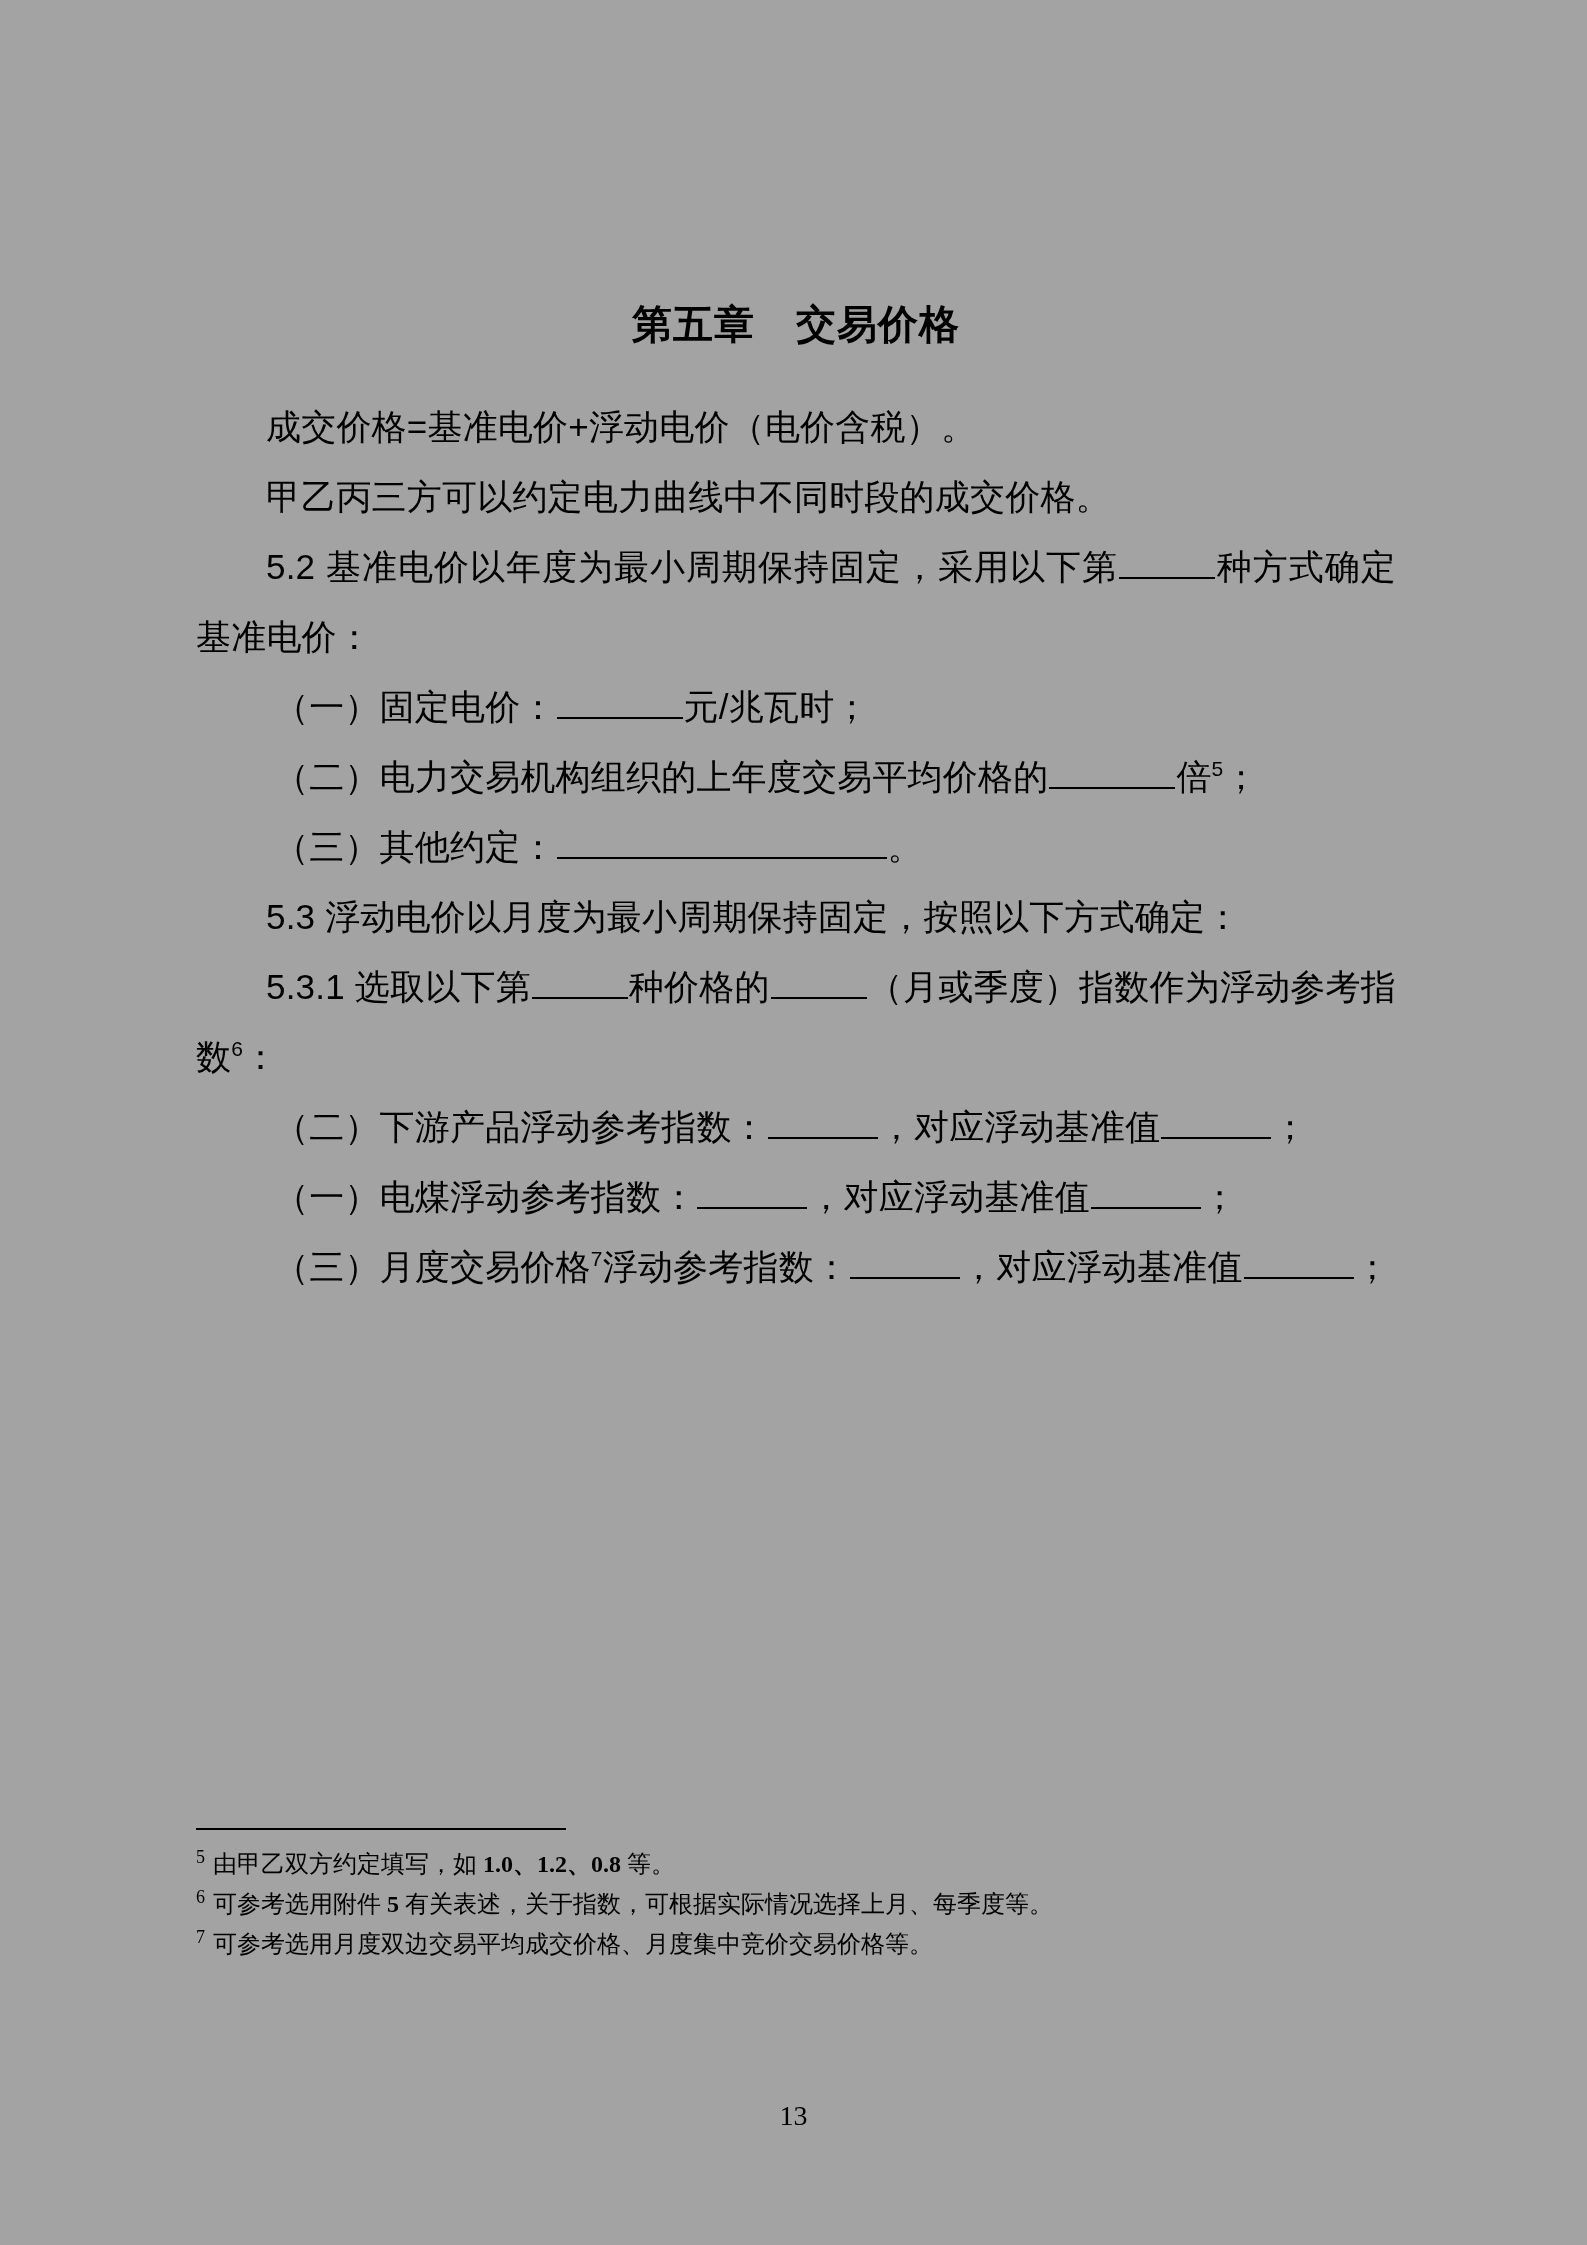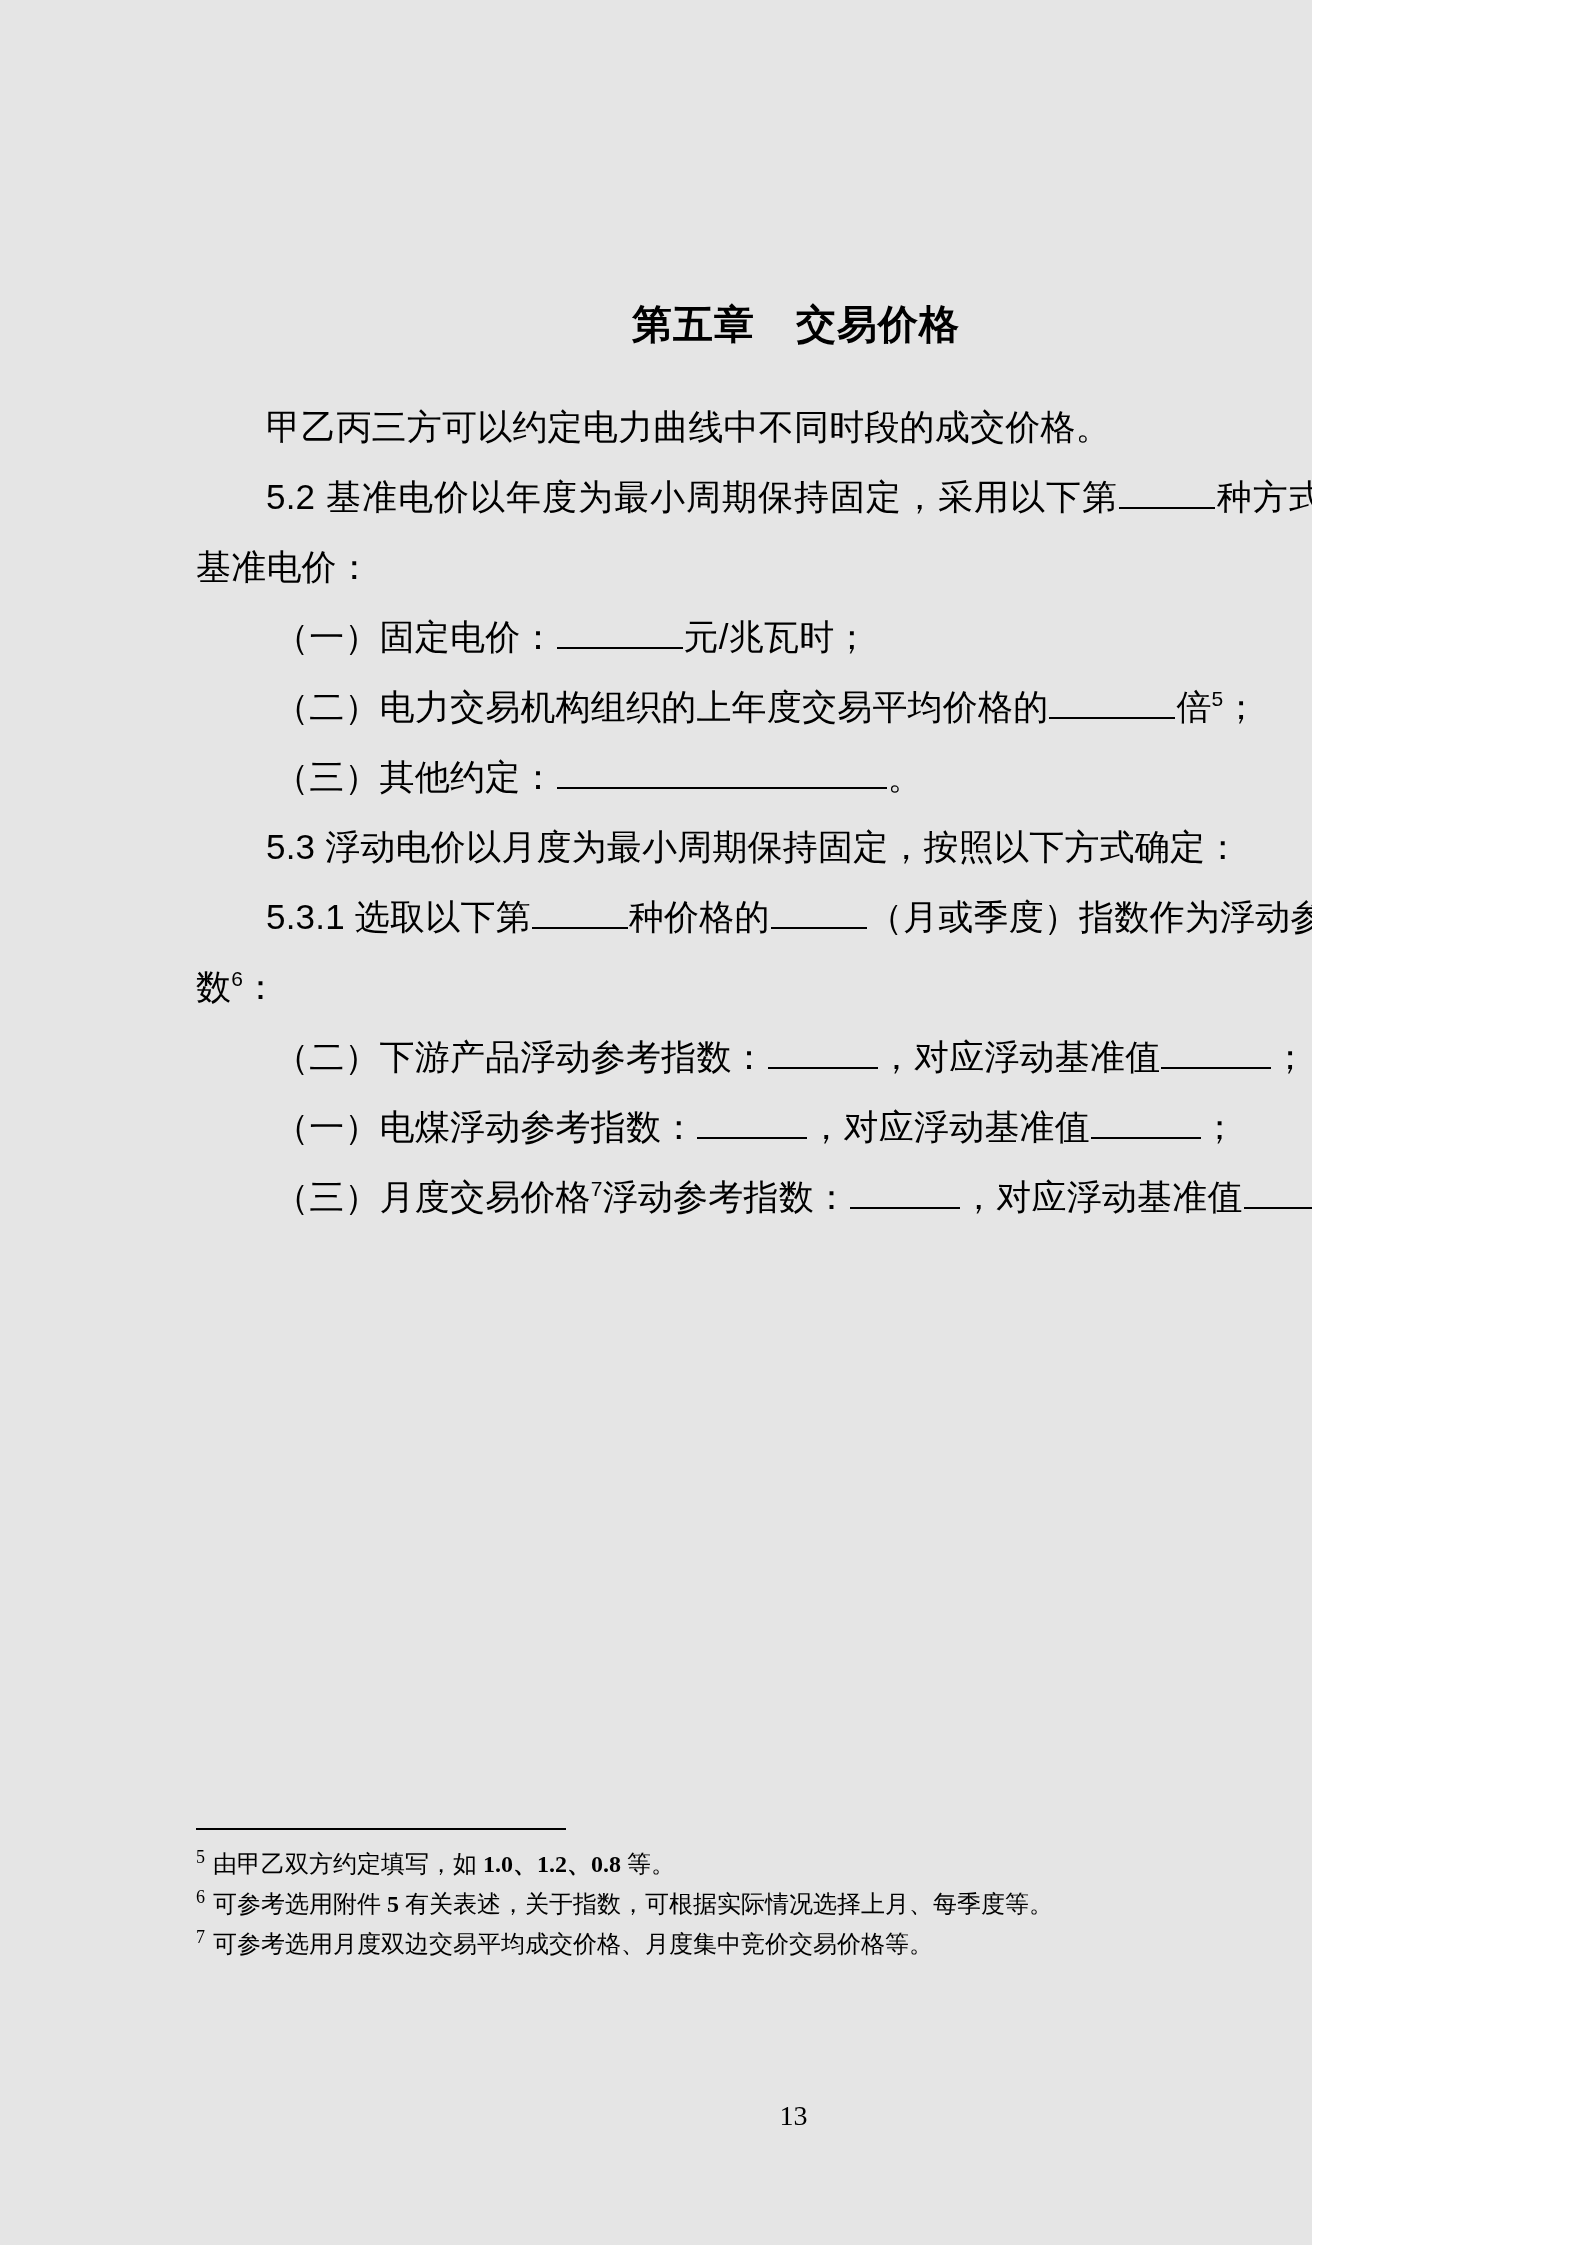--- a/index.html
+++ b/index.html
@@ -6,23 +6,23 @@
     margin: 0;
     padding: 0;
     background: #ffffff;
   }
   body {
     font-family: "Liberation Sans", "DejaVu Sans", sans-serif;
     color: #000000;
   }
   .page {
     position: relative;
-    width: 1312px;
+    width: 1587px;
     height: 2245px;
-    background: #e5e5e5;
+    background: #a3a3a3;
     overflow: hidden;
     box-sizing: border-box;
   }
   .content {
     position: absolute;
     left: 196px;
     top: 0;
     width: 1200px;
   }
 
@@ -123,20 +123,23 @@
 
 <div class="page">
 
   <div class="content">
 
     <h1 class="chapter-title">第五章　交易价格</h1>
 
     <div class="body-block">
 
 
+      <p class="para indent">
+        <span>成交价格=基准电价+浮动电价（电价含税）。</span>
+      </p>
 
       <p class="para indent">
         <span>甲乙丙三方可以约定电力曲线中不同时段的成交价格。</span>
       </p>
 
       <p class="para indent">
         <span>5.2 基准电价以年度为最小周期保持固定，采用以下第</span><span class="blank w-sm"></span><span>种方</span><span>式确定基准电价：</span>
       </p>
 
       <p class="para indent2">

